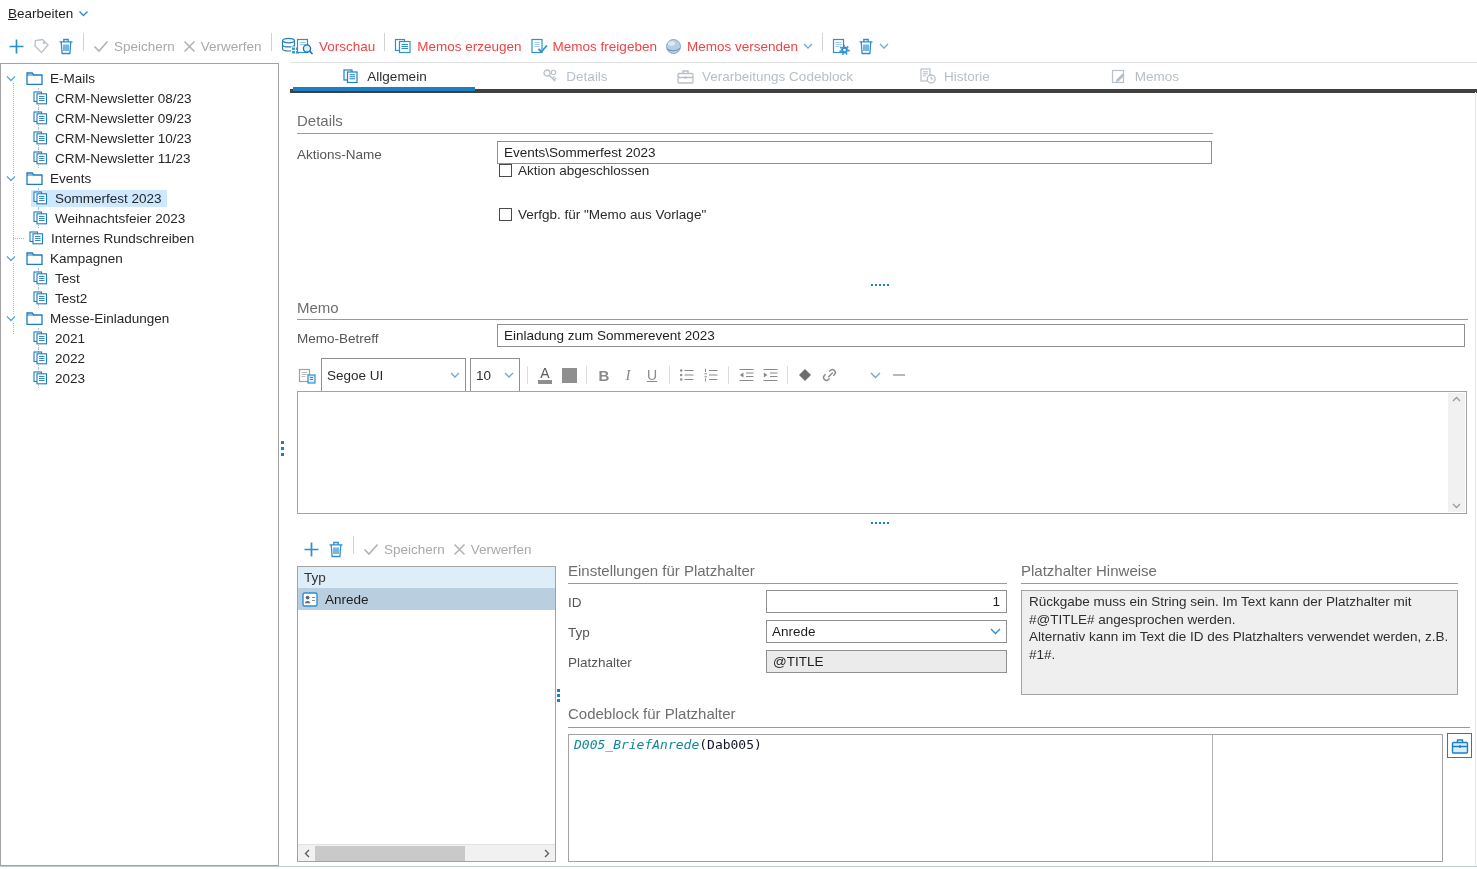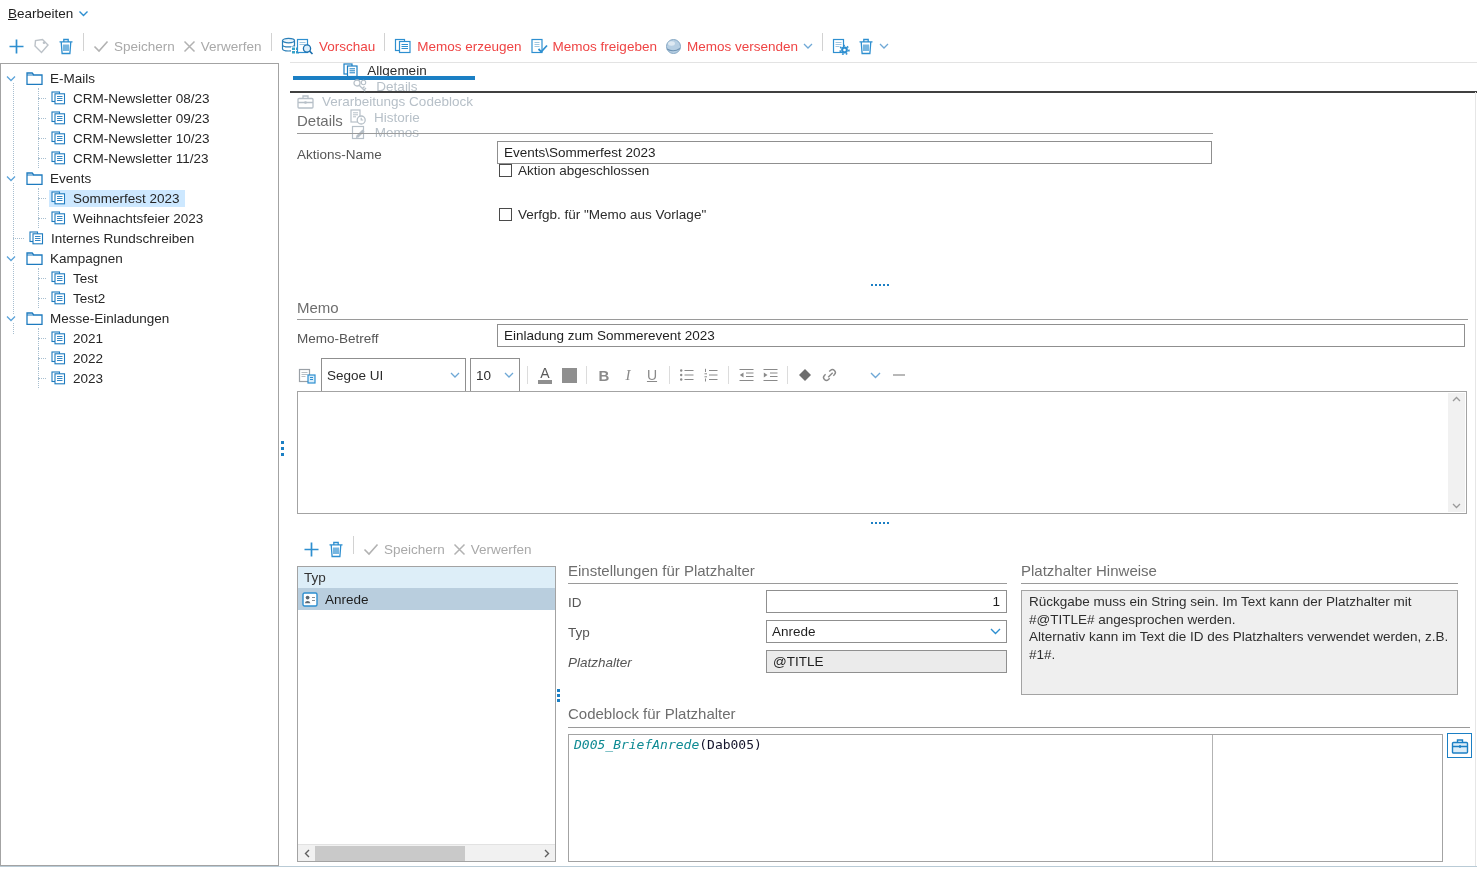--- a/index.html
+++ b/index.html
@@ -23,35 +23,35 @@
   .tb-sep { width:1px; height:18px; background:#d2d2d2; margin:0 5px; }
   .right-toolbar-line { position:absolute; left:290px; top:62px; width:1187px; height:1px; background:#e3e3e3; }
 
   
   #sidebar { position:absolute; left:0; top:63px; width:279px; height:803px; border:1px solid #a3a3a3; background:#fff; padding-top:4px; overflow:hidden; }
   #tree { position:relative; }
   #tree::before { content:''; position:absolute; left:12px; top:8px; height:258px; border-left:1px dotted #a8bfd0; }
   .tree-row { height:20px; display:flex; align-items:center; position:relative; }
   .tree-row.folder { padding-left:5px; }
   .tree-row.lvl0.leaf { padding-left:26px; }
-  .tree-row.lvl1 { padding-left:48px;text-align:center; }
+  .tree-row.lvl1 { padding-left:30px;text-align:center; }
   .tree-row.lvl1::before { content:''; position:absolute; left:37px; top:0; bottom:0; border-left:1px dotted #a8bfd0; }
   .tree-row.lvl1::after  { content:''; position:absolute; left:37px; top:10px; width:8px; border-top:1px dotted #a8bfd0; }
   .tree-row.lvl0.leaf::after { content:''; position:absolute; left:12px; top:10px; width:11px; border-top:1px dotted #a8bfd0; }
   .chev { width:15px; display:flex; align-items:center; margin-right:3px; position:relative; z-index:1; background:#fff; }
   .tsel { display:flex; align-items:center; gap:7px; padding:1px 5px 1px 2px; position:relative; z-index:1; }
   .tsel.on { background:#cde8ff; }
   .tlabel { color:#262626; white-space:nowrap; }
 
   #splitter-v { position:absolute; left:281px; top:441px; display:flex; flex-direction:column; gap:3px; }
   #splitter-v i, .vdots i { width:3px; height:3px; background:#1b7fc4; display:block; }
   .vdots { position:absolute; display:flex; flex-direction:column; gap:2px; }
 
   
-  #tabs { position:absolute; left:290px; top:63px; width:1187px; height:30px; display:flex; border-bottom:2px solid #404040;flex-direction:column; }
+  #tabs { position:absolute; left:290px; top:63px; width:1187px; height:30px; display:flex; border-bottom:4px solid #404040; }
   .tab { width:190px; display:flex; align-items:center; justify-content:center; gap:8px; color:#b7c0c8; position:relative; }
   .tab.active { color:#2e2e2e; }
   .tab.active::after { content:''; position:absolute; left:3px; right:5px; bottom:-2px; height:4px; background:#1b7fc4; }
   .tab.active .tabicon { color:#1b7fc4; }
   .tabicon { display:flex; }
 
   
   .section-title { position:absolute; font-size:15px; color:#6e6e6e; white-space:nowrap; }
   .hline { position:absolute; height:1px; background:#9a9a9a; }
   .flabel { position:absolute; color:#565656; white-space:nowrap; }
@@ -671,21 +671,21 @@
   <div class="hline" style="left:568px; top:583px; width:439px;"></div>
   <div class="flabel" style="left:568px; top:595px;">ID</div>
   <input class="tinput" style="left: 766px; top: 590px; width: 241px; text-align: right;" value="1">
   <div class="flabel" style="left:568px; top:625px;">Typ</div>
   <div class="dropdown" style="left:766px; top:620px; width:241px;">
     <span>Anrede</span>
     <svg width="11" height="7">
         <path d="M1 1 l4.5 4.5 L10 1" fill="none" stroke="#2e8fd0" stroke-width="1.4"></path>
       </svg>
   </div>
-  <div class="flabel" style="left:568px; top:655px;font-style:italic;">Platzhalter</div>
+  <div class="flabel" style="left:568px; top:655px;">Platzhalter</div>
   <input class="tinput" style="left: 766px; top: 650px; width: 241px; background: rgb(235, 235, 235);" value="@TITLE">
 
   <div class="section-title" style="left:1021px; top:562px;">Platzhalter Hinweise</div>
   <div class="hline" style="left:1021px; top:583px; width:437px;"></div>
   <div class="hintbox">
     <div>Rückgabe muss ein String sein. Im Text kann der Platzhalter mit #@TITLE# angesprochen werden.</div>
     <div>Alternativ kann im Text die ID des Platzhalters verwendet werden, z.B. #1#.</div>
   </div>
 
   <div class="vdots" style="left:557px; top:689px;">

